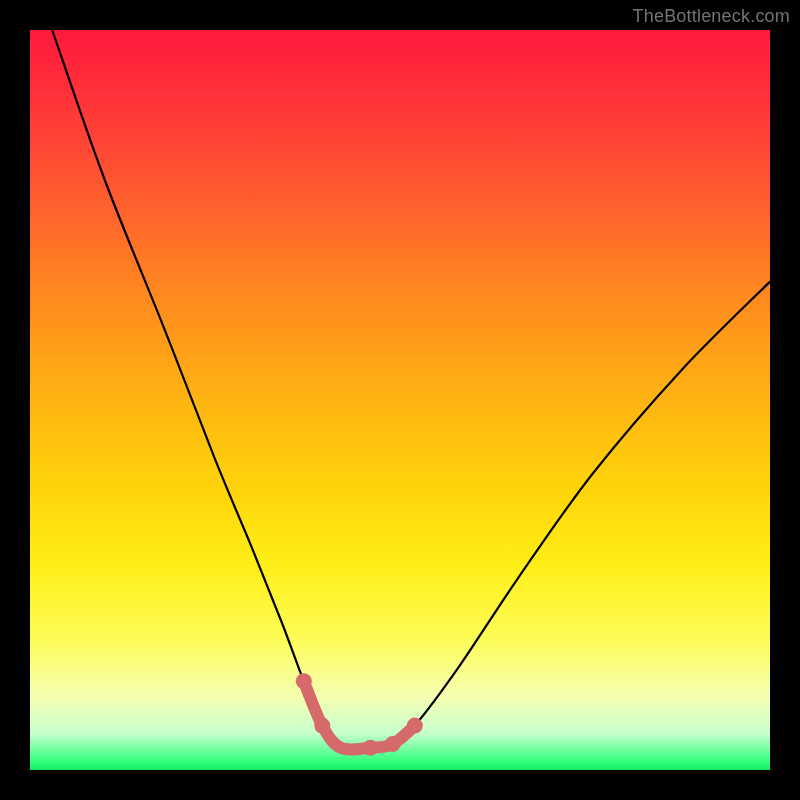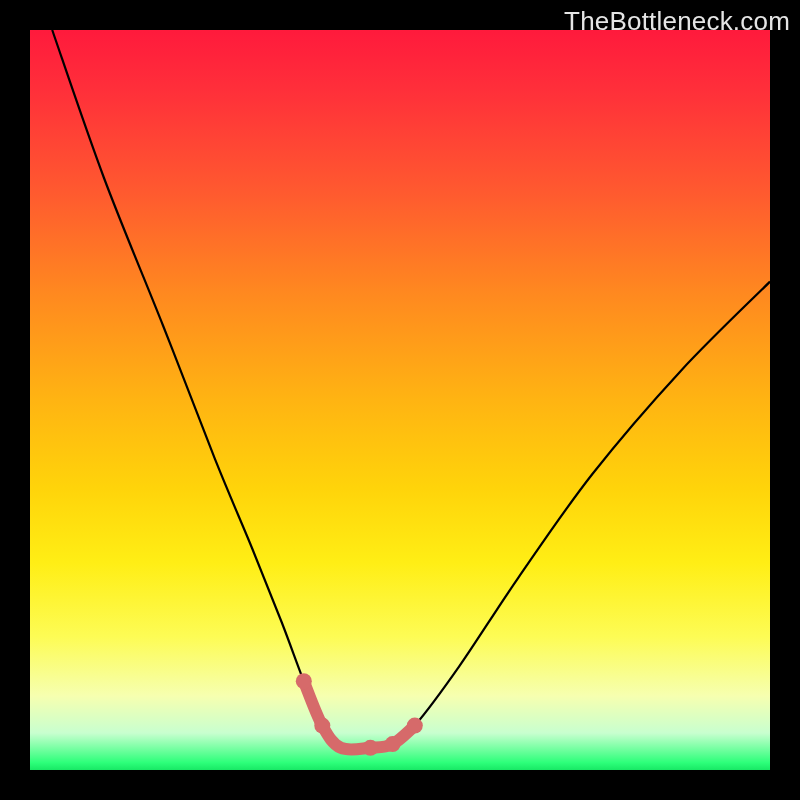--- a/index.html
+++ b/index.html
@@ -36,22 +36,22 @@
       #f6ffb0 90%,
       #c8ffcf 95%,
       #2dff7a 99%,
       #18e865 100%
     );
   }
   .watermark {
     position: absolute;
     top: 6px;
     right: 10px;
-    color: #e5e5e5;
-    font-size: 26px;
+    color: #737373;
+    font-size: 18px;
     font-weight: 500;
     letter-spacing: 0.2px;
     user-select: none;
   }
   svg.curve {
     position: absolute;
     left: 0;
     top: 0;
     width: 740px;
     height: 740px;

